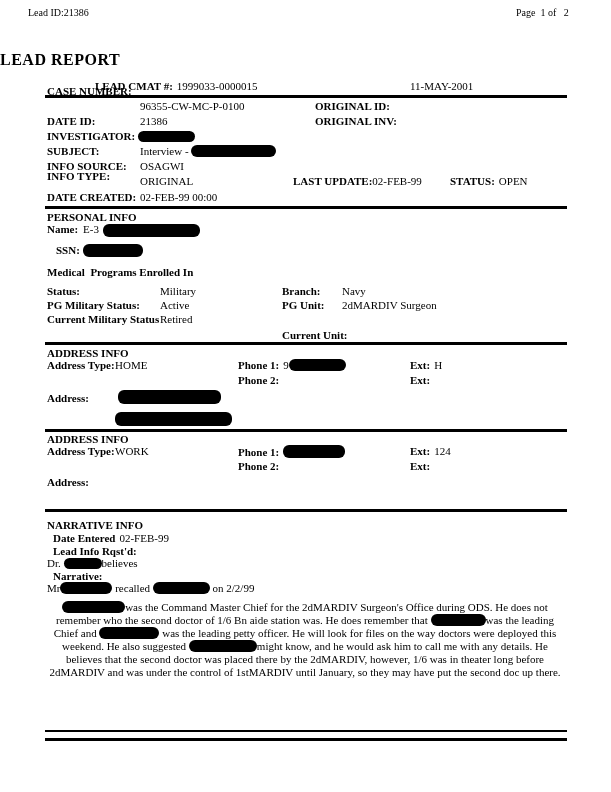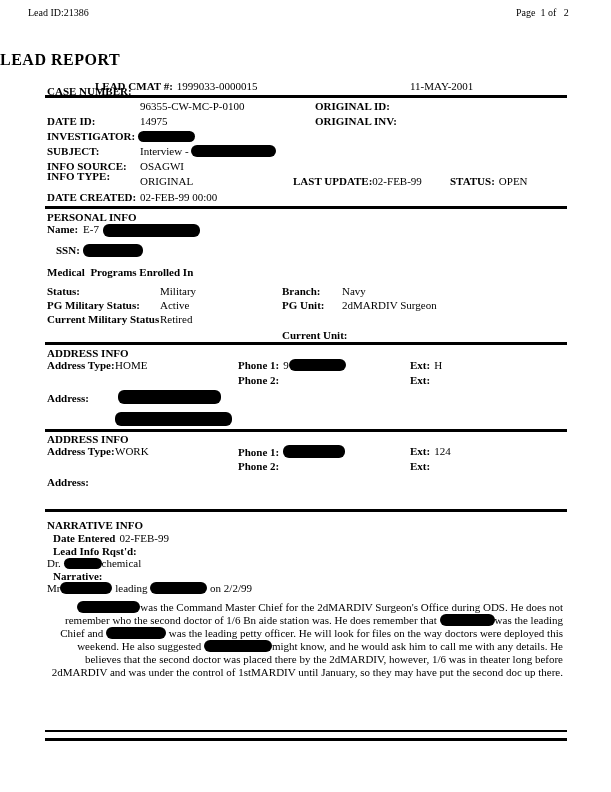--- a/index.html
+++ b/index.html
@@ -4,21 +4,21 @@
 <style>
   html,body{margin:0;padding:0;background:#ffffff;}
   .page{position:relative;width:611px;height:792px;background:#ffffff;
         font-family:Liberation Serif, serif;font-size:11px;color:#000;overflow:hidden;padding-left:26px;}
   .abs{position:absolute;white-space:nowrap;}
   .b{font-weight:bold;}
   .pre{white-space:pre;}
   .ml{margin-left:4px;}
   .redact{display:inline-block;background:#000;border-radius:6px;vertical-align:-2px;}
   .hline{position:absolute;left:45px;width:522px;background:#000;}
-  .para{position:absolute;left:47px;width:516px;line-height:13px;white-space:normal;text-align:right;}
+  .para{position:absolute;left:47px;width:516px;line-height:13px;white-space:normal;text-align:center;}
 </style>
 </head>
 <body>
 
 <div class="page">
 
   <span class="abs" style="left:28px;top:7px;font-size:10px">Lead ID:21386</span>
   <span class="abs pre" style="left:516px;top:7px;font-size:10px">Page  1 of   2</span>
 
   <div class="abs b" style="left:0;right:0;top:51px;font-size:16px;text-align:left;letter-spacing:0.5px">LEAD REPORT</div>
@@ -28,21 +28,21 @@
   </div>
   <span class="abs" style="left:410px;top:80px">11-MAY-2001</span>
 
   <div class="hline" style="top:95px;height:3px"></div>
 
   <span class="abs b" style="left:47px;top:85px">CASE NUMBER:</span>
   <span class="abs" style="left:140px;top:100px">96355-CW-MC-P-0100</span>
   <span class="abs b" style="left:315px;top:100px">ORIGINAL ID:</span>
 
   <span class="abs b" style="left:47px;top:115px">DATE ID:</span>
-  <span class="abs" style="left:140px;top:115px">14975</span>
+  <span class="abs" style="left:140px;top:115px">21386</span>
   <span class="abs b" style="left:315px;top:115px">ORIGINAL INV:</span>
 
   <span class="abs b" style="left:47px;top:130px">INVESTIGATOR:</span>
   <span class="abs redact" style="left:138px;top:131px;width:57px;height:11px"></span>
 
   <span class="abs b" style="left:47px;top:145px">SUBJECT:</span>
   <div class="abs" style="left:140px;top:145px">
     <span>Interview - </span><span class="redact" style="width:85px;height:12px"></span>
   </div>
 
@@ -59,21 +59,21 @@
   </div>
 
   <span class="abs b" style="left:47px;top:191px">DATE CREATED:</span>
   <span class="abs" style="left:140px;top:191px">02-FEB-99 00:00</span>
 
   <div class="hline" style="top:206px;height:3px"></div>
 
   <span class="abs b" style="left:47px;top:211px">PERSONAL INFO</span>
 
   <span class="abs b" style="left:47px;top:223px">Name:</span>
-  <span class="abs" style="left:83px;top:223px">E-7</span>
+  <span class="abs" style="left:83px;top:223px">E-3</span>
   <span class="abs redact" style="left:103px;top:224px;width:97px;height:13px"></span>
 
   <span class="abs b" style="left:56px;top:244px">SSN:</span>
   <span class="abs redact" style="left:83px;top:244px;width:60px;height:13px"></span>
 
   <span class="abs b pre" style="left:47px;top:266px">Medical  Programs Enrolled In</span>
 
   <span class="abs b" style="left:47px;top:285px">Status:</span>
   <span class="abs" style="left:160px;top:285px">Military</span>
   <span class="abs b" style="left:282px;top:285px">Branch:</span>
@@ -131,27 +131,27 @@
 
   <span class="abs b" style="left:47px;top:519px">NARRATIVE INFO</span>
 
   <div class="abs" style="left:53px;top:532px">
     <span class="b">Date Entered</span><span class="ml">02-FEB-99</span>
   </div>
 
   <span class="abs b" style="left:53px;top:545px">Lead Info Rqst'd:</span>
 
   <div class="abs" style="left:47px;top:557px">
-    <span>Dr. </span><span class="redact" style="width:38px;height:11px"></span><span>chemical</span>
+    <span>Dr. </span><span class="redact" style="width:38px;height:11px"></span><span>believes</span>
   </div>
 
   <span class="abs b" style="left:53px;top:570px">Narrative:</span>
 
   <div class="abs" style="left:47px;top:582px">
-    <span>Mr</span><span class="redact" style="width:52px;height:12px"></span><span> leading </span><span class="redact" style="width:57px;height:12px"></span><span> on 2/2/99</span>
+    <span>Mr</span><span class="redact" style="width:52px;height:12px"></span><span> recalled </span><span class="redact" style="width:57px;height:12px"></span><span> on 2/2/99</span>
   </div>
 
   <div class="para" style="top:601px">
     <span class="redact" style="width:63px;height:12px"></span><span>was the Command Master Chief for the 2dMARDIV Surgeon's Office during ODS.  He does not remember who the second doctor of 1/6 Bn aide station was.  He does remember that </span><span class="redact" style="width:55px;height:12px"></span><span>was the leading Chief and </span><span class="redact" style="width:60px;height:12px"></span><span> was the leading petty officer.  He will look for files on the way doctors were deployed this weekend. He also suggested </span><span class="redact" style="width:68px;height:12px"></span><span>might know, and he would ask him to call me with any details.  He believes that the second doctor was placed there by the 2dMARDIV, however, 1/6 was in theater long before 2dMARDIV and was under the control of 1stMARDIV until January, so they may have put the second doc up there.</span>
   </div>
 
 
   <div class="hline" style="top:730px;height:2px"></div>
   <div class="hline" style="top:738px;height:3px"></div>
 

